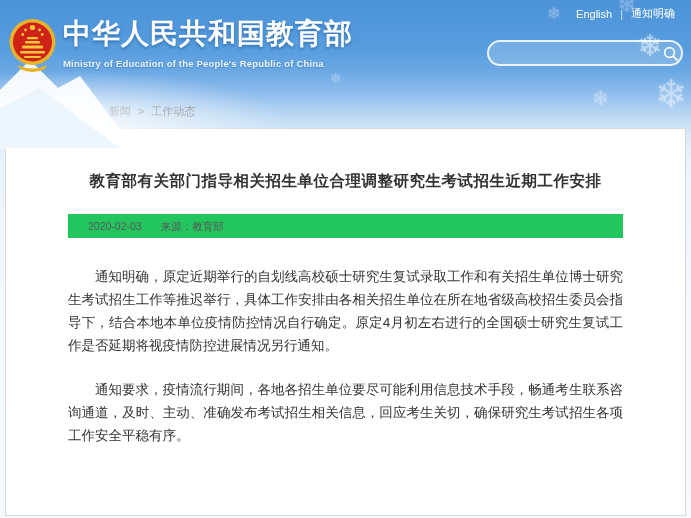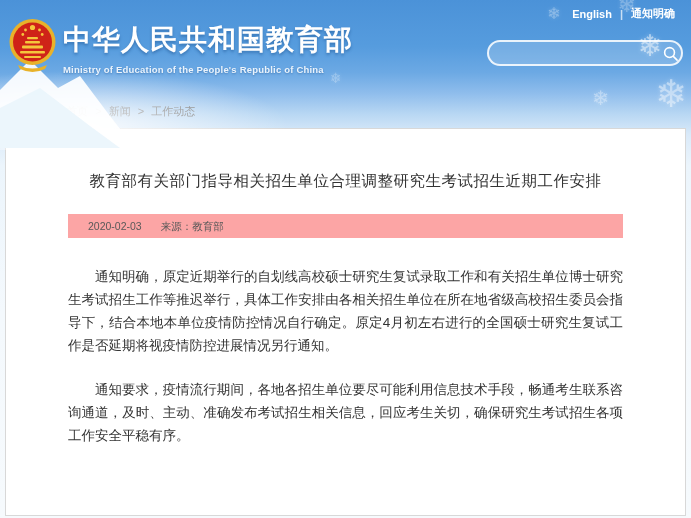--- a/index.html
+++ b/index.html
@@ -16,24 +16,24 @@
     background:radial-gradient(ellipse at 35% 70%, rgba(255,255,255,.85), rgba(255,255,255,0) 70%); }
   .snowflake { position:absolute; color:#ffffff; pointer-events:none; text-shadow:0 0 4px rgba(255,255,255,.6); }
   .sf1 { right:28px; top:28px; font-size:30px; opacity:.55; }
   .sf2 { right:4px;  top:72px; font-size:38px; opacity:.5; }
   .sf3 { right:82px; top:86px; font-size:20px; opacity:.4; }
   .sf4 { right:130px; top:4px; font-size:16px; opacity:.35; }
   .sf5 { right:55px; top:-8px; font-size:22px; opacity:.3; }
   .sf6 { left:330px; top:70px; font-size:14px; opacity:.3; }
   
   .site-header { position:relative; height:90px; }
-  .top-links { position:absolute; top:6px; right:16px; font-size:11px; color:#ffffff; display:flex; align-items:center; gap:8px;font-weight:bold; }
+  .top-links { position:absolute; top:6px; right:16px; font-size:11px; color:#ffffff; display:flex; align-items:center; gap:8px; }
   .top-links a { color:#ffffff; text-decoration:none; cursor:pointer; }
   .top-links .divider { opacity:.7; }
-  .brand { position:absolute; left:8px; top:15px; display:flex; align-items:flex-end; }
+  .brand { position:absolute; left:8px; top:15px; display:flex; align-items:flex-start; }
   .emblem { width:49px; height:60px; margin-right:6px; }
   .brand-text { padding-top:4px; }
   .site-title {
     font-size:28px; font-weight:700; color:#ffffff; letter-spacing:1px; line-height:1.1;
     text-shadow:0 2px 3px rgba(20,70,130,.45);
   }
   .site-subtitle {
     margin-top:8px; font-size:9.5px; font-weight:700; color:#eaf3fc; letter-spacing:.2px;
     text-shadow:0 1px 2px rgba(20,70,130,.4);
   }
@@ -51,24 +51,24 @@
   .breadcrumb { margin:14px 0 9px 8px; font-size:11px; color:#6e6e6e; }
   .breadcrumb a { color:#6e6e6e; text-decoration:none; cursor:pointer; }
   .breadcrumb .sep { margin:0 4px; }
   
   .card {
     margin:0 5px; background:#ffffff; border:1px solid #d8d8d8;
     min-height:388px; padding-bottom:30px;
   }
   .article-title {
     margin:42px 60px 0; text-align:center;
-    font-size:15.5px; font-weight:400; color:#333333; letter-spacing:.5px;
+    font-size:15.5px; font-weight:700; color:#333333; letter-spacing:.5px;
   }
   .date-bar {
-    margin:22px 62px 0; height:24px; line-height:24px; background:#fca5a5;
+    margin:22px 62px 0; height:24px; line-height:24px; background:#22c55e;
     padding-left:20px; font-size:10.5px; color:#595959;
   }
   .date-bar .src { margin-left:16px; }
   .article-body { margin:27px 62px 0; font-size:13.5px; color:#333333; line-height:23px; }
   .article-body p { text-indent:2em; text-align:justify; margin-bottom:21px; }
   .article-body p:last-child { margin-bottom:0; }
 </style>
 </head>
 <body>
 

